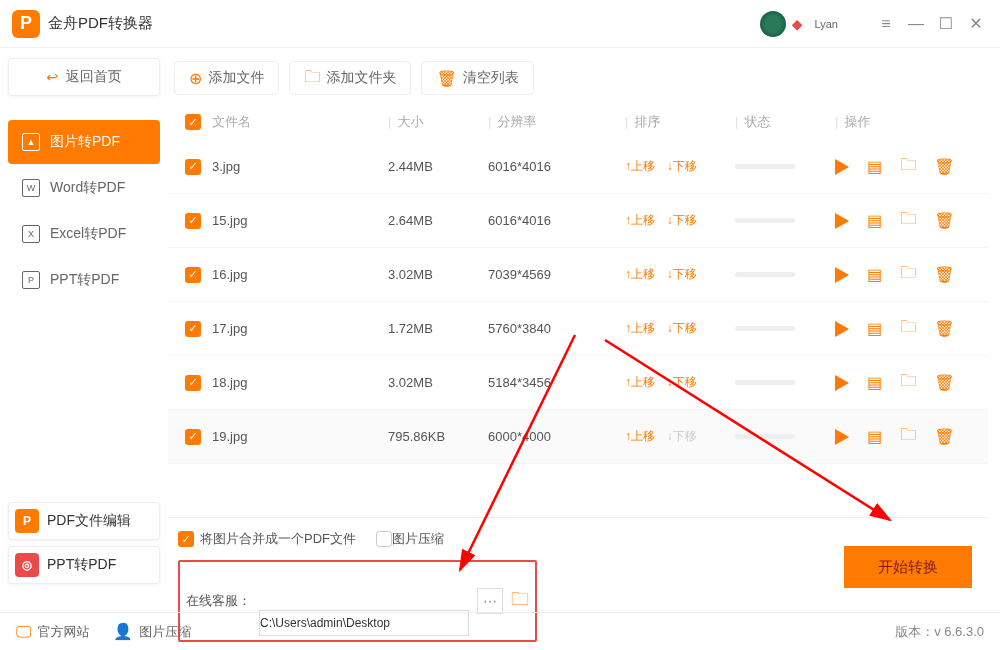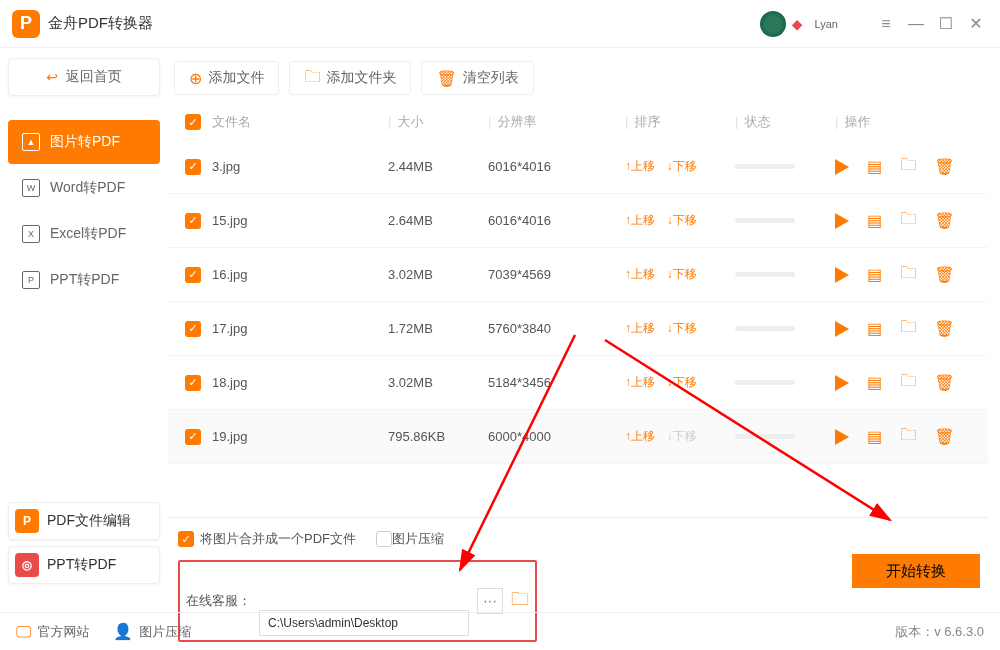--- a/index.html
+++ b/index.html
@@ -43,24 +43,24 @@
 .updown.disabled { color: #ccc; }
 .progress { width: 60px; height: 5px; background: #eee; border-radius: 3px; }
 .ops { display: flex; gap: 18px; align-items: center; }
 .op-icon { color: #ff7a00; cursor: pointer; font-size: 16px; }
 .play { width: 0; height: 0; border-left: 14px solid #ff7a00; border-top: 8px solid transparent; border-bottom: 8px solid transparent; }
 .bottom-bar { border-top: 1px solid #eee; padding: 12px 10px 8px 10px; }
 .opts { display: flex; align-items: center; gap: 20px; font-size: 13px; color: #555; margin-bottom: 12px; }
 .output-row { display: flex; align-items: center; gap: 10px; }
 .output-box { border: 2px solid #e94b4b; border-radius: 2px; padding: 4px 6px; display: flex; align-items: center; gap: 8px; }
 .output-label { font-size: 13px; color: #555; }
-.output-input { width: 210px; height: 26px; border: 1px solid #ddd; padding: 0 8px; font-size: 12px; color: #333; margin-top: 44px; }
+.output-input { width: 210px; height: 26px; border: 1px solid #ddd; padding: 0 0; font-size: 12px; color: #333; margin-top: 44px; }
 .browse { width: 26px; height: 26px; border: 1px solid #ddd; display: flex; align-items: center; justify-content: center; color: #888; cursor: pointer; font-size: 14px; }
 .folder-open { color: #ff7a00; font-size: 18px; cursor: pointer; }
-.start-btn { position: absolute; right: 20px; bottom: 62px; width: 128px; height: 34px; background: #ff7a00; color: #000000; border: none; font-size: 15px; cursor: pointer; display: flex; align-items: center; justify-content: center; }
+.start-btn { position: absolute; right: 28px; bottom: 62px; width: 128px; height: 42px; background: #ff7a00; color: #7f1d1d; border: none; font-size: 15px; cursor: pointer; display: flex; align-items: center; justify-content: center; }
 .statusbar { position: absolute; bottom: 0; left: 0; right: 0; height: 38px; border-top: 1px solid #eee; display: flex; align-items: center; padding: 0 16px; font-size: 13px; color: #666; }
 .st-item { display: flex; align-items: center; margin-right: 24px; cursor: pointer; }
 .st-icon { color: #ff7a00; margin-right: 6px; font-size: 16px; }
 .version { margin-left: auto; color: #888; }
 svg.arrow { position: absolute; pointer-events: none; z-index: 100; }
 </style>
 </head>
 <body>
 
 <div class="titlebar">

